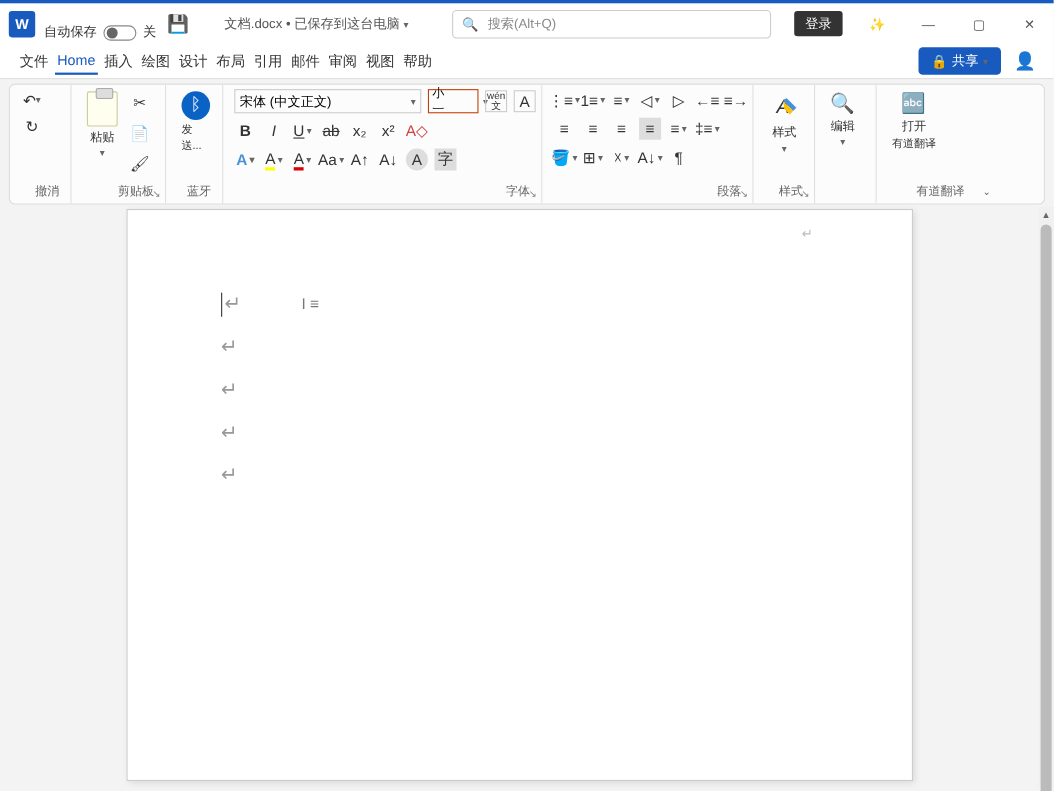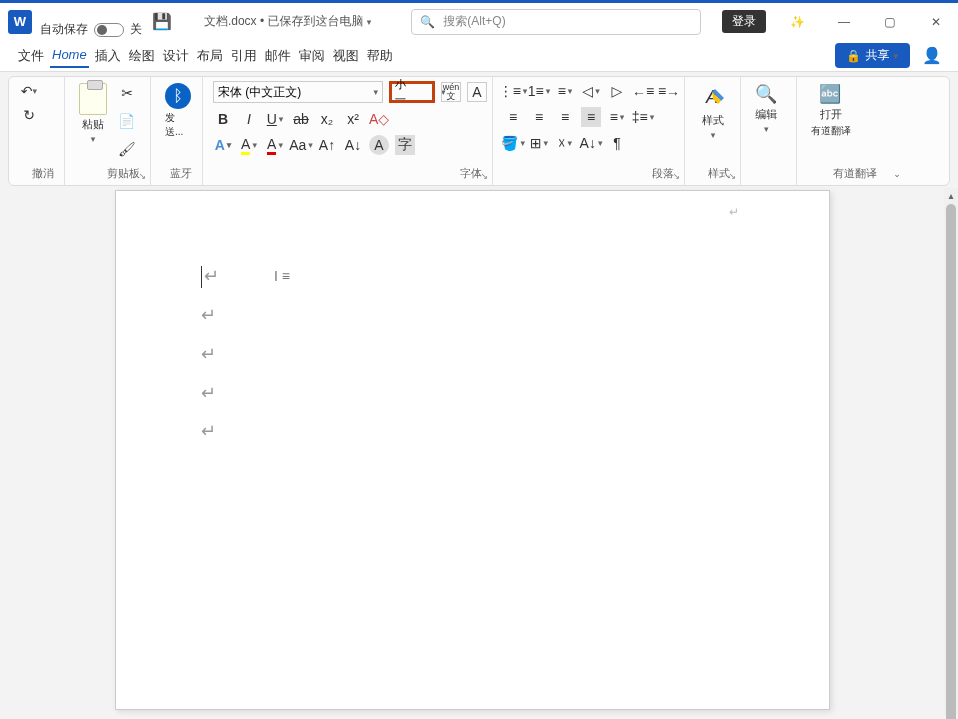--- a/index.html
+++ b/index.html
@@ -10,35 +10,35 @@
 .toggle { width: 30px; height: 14px; border: 1px solid #888; border-radius: 8px; position: relative; }
 .toggle::after { content: ""; width: 10px; height: 10px; background: #666; border-radius: 50%; position: absolute; top: 1px; left: 2px; }
 .save-icon { color: #7719aa; margin: 0 10px; font-size: 16px; }
 .doc-title { margin-left: 22px; color: #555; }
 .search-box { margin-left: 40px; width: 290px; height: 26px; border: 1px solid #ccc; border-radius: 4px; display: flex; align-items: center; padding: 0 8px; color: #888; gap: 8px; }
 .title-right { margin-left: auto; display: flex; align-items: center; gap: 18px; }
 .login-btn { background: #333; color: #fff; padding: 3px 10px; border-radius: 3px; font-size: 12px; }
 .win-btn { width: 28px; height: 28px; display: flex; align-items: center; justify-content: center; color: #555; }
 .tabs { height: 32px; background: #fff; display: flex; align-items: center; padding: 0 16px; gap: 4px; font-size: 13px; color: #333; border-bottom: 1px solid #ddd; }
 .tab { padding: 4px 2px; cursor: pointer; }
-.tab.active { color: #185abd; border-bottom: 2px solid #185abd; font-weight: 500; font-style: italic; }
+.tab.active { color: #185abd; border-bottom: 2px solid #185abd; font-weight: 500; }
 .tabs-right { margin-left: auto; display: flex; align-items: center; gap: 12px; }
 .share-btn { background: #185abd; color: #fff; padding: 4px 12px; border-radius: 4px; font-size: 12px; display: flex; align-items: center; gap: 4px; }
 .ribbon { background: #fcfcfc; border: 1px solid #ddd; margin: 4px 8px 0 8px; border-radius: 6px; display: flex; height: 110px; }
 .rgroup { border-right: 1px solid #e0e0e0; padding: 4px 10px 2px 10px; display: flex; flex-direction: column; justify-content: space-between; }
 .rgroup-label { text-align: right; font-size: 11px; color: #666; padding-bottom: 2px; position: relative; }
 .rgroup-label .launcher { position: absolute; right: -6px; bottom: 2px; font-size: 9px; color: #888; }
 .rgroup-body { flex: 1; display: flex; align-items: flex-start; gap: 6px; }
 .rcol { display: flex; flex-direction: column; gap: 4px; align-items: center; }
 .rbtn { display: flex; flex-direction: column; align-items: center; font-size: 11px; color: #333; gap: 2px; padding: 2px 4px; }
 .ricon { font-size: 18px; }
 .small-row { display: flex; gap: 6px; align-items: center; }
 .small-btn { width: 20px; height: 20px; display: flex; align-items: center; justify-content: center; font-size: 14px; color: #333; }
 .font-select { width: 170px; height: 22px; border: 1px solid #ccc; font-size: 12px; padding: 0 4px; display: flex; align-items: center; justify-content: space-between; }
-.size-select { width: 46px; height: 22px; border: 3px solid #c2410c; font-size: 11px; padding: 0 3px; display: flex; align-items: center; justify-content: space-between; gap: 35px; }
+.size-select { width: 46px; height: 22px; border: 1px solid #c2410c; font-size: 11px; padding: 0 3px; display: flex; align-items: center; justify-content: space-between; gap: 35px; }
 .bluetooth-icon { width: 26px; height: 26px; background: #0a62c4; border-radius: 50%; color: #fff; display: flex; align-items: center; justify-content: center; font-size: 16px; }
 .doc-area { position: absolute; top: 190px; left: 115px; width: 715px; height: 520px; background: #fff; border: 1px solid #ccc; box-shadow: 2px 2px 6px rgba(0,0,0,0.1); }
 .doc-content { padding: 60px 80px 0 85px; font-size: 22px; font-family: SimSun, serif; line-height: 1.6; color: #000; }
 .highlighted { background: #8bc34a; color: #e43; padding: 0 2px; }
 .red-text { color: #e43; }
 .para-mark { color: #999; font-size: 18px; }
 .cursor-line { display: flex; align-items: center; font-size: 18px; color: #999; }
 .text-cursor { border-left: 1px solid #333; height: 22px; margin-right: 2px; }
 .empty-para { font-size: 18px; color: #999; margin-top: 10px; }
 .scrollbar { position: absolute; right: 0; top: 188px; width: 14px; bottom: 4px; background: #f0f0f0; }

